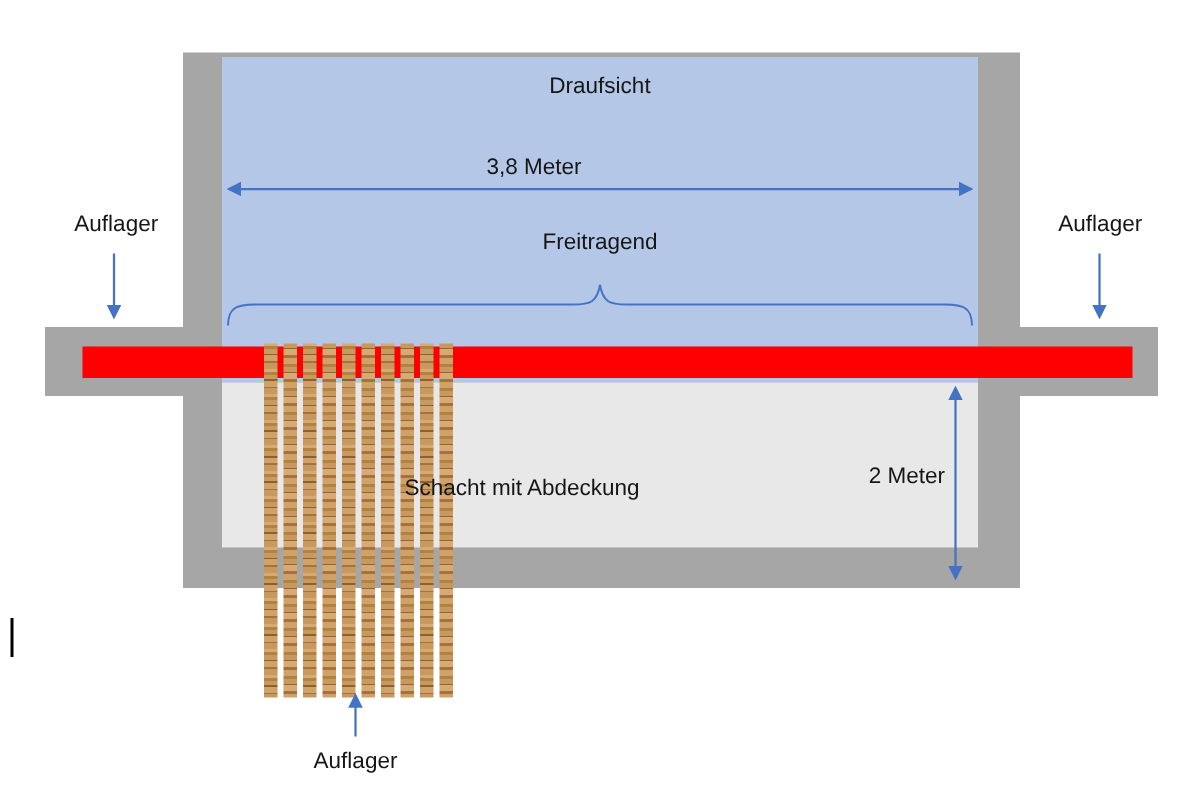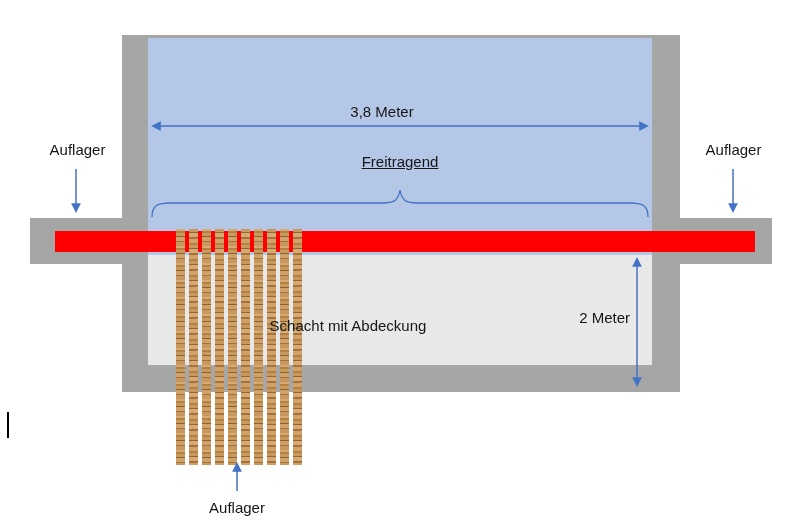--- a/index.html
+++ b/index.html
@@ -59,22 +59,22 @@
       #b5813e 14px, #b5813e 16px);
   }
   
   .overlay{position:absolute;left:0;top:0;pointer-events:none;}
   
   .label{
     position:absolute;color:#161616;font-size:15px;line-height:18px;
     text-align:center;white-space:nowrap;
   }
   .lbl-draufsicht{left:148px;top:49px;width:504px;}
-  .lbl-width{left:148px;top:103px;width:416px;padding-left:26px;}
-  .lbl-freitragend{left:148px;top:153px;width:504px;text-decoration:underline;}
+  .lbl-width{left:148px;top:103px;width:416px;}
+  .lbl-freitragend{left:148px;top:153px;width:504px;}
   .lbl-auflager-left{left:30px;top:141px;width:95px;}
   .lbl-auflager-right{left:686px;top:141px;width:95px;}
   .lbl-schacht{left:148px;top:317px;width:400px;}
   .lbl-1meter{left:520px;top:309px;width:110px;text-align:right;}
   .lbl-holzdeck{left:172px;top:499px;width:130px;}
   
   .text-cursor{
     position:absolute;left:7px;top:412px;width:2px;height:26px;background:#000;
   }
 </style>
@@ -114,20 +114,21 @@
     </defs>
     <line x1="153" y1="126" x2="647" y2="126" stroke="#4472c4" stroke-width="1.5" marker-start="url(#arr)" marker-end="url(#arr)"></line>
     <line x1="637" y1="259" x2="637" y2="385" stroke="#4472c4" stroke-width="1.5" marker-start="url(#arr)" marker-end="url(#arr)"></line>
     <line x1="76" y1="169" x2="76" y2="211" stroke="#4472c4" stroke-width="1.5" marker-end="url(#arr)"></line>
     <line x1="733" y1="169" x2="733" y2="211" stroke="#4472c4" stroke-width="1.5" marker-end="url(#arr)"></line>
     <line x1="237" y1="491" x2="237" y2="464" stroke="#4472c4" stroke-width="1.5" marker-end="url(#arr)"></line>
     <path d="M152 217 C152 205 158 203 170 203 L382 203 C394 203 398 201 400 190
              C402 201 406 203 418 203 L630 203 C642 203 648 205 648 217" fill="none" stroke="#4472c4" stroke-width="1.3"></path>
   </svg>
 
+  <div class="label lbl-draufsicht">Draufsicht</div>
   <div class="label lbl-width">3,8 Meter</div>
   <div class="label lbl-freitragend">Freitragend</div>
   <div class="label lbl-auflager-left">Auflager</div>
   <div class="label lbl-auflager-right">Auflager</div>
   <div class="label lbl-schacht">Schacht mit Abdeckung</div>
   <div class="label lbl-1meter">2 Meter</div>
   <div class="label lbl-holzdeck">Auflager</div>
 
   <div class="text-cursor"></div>
 

